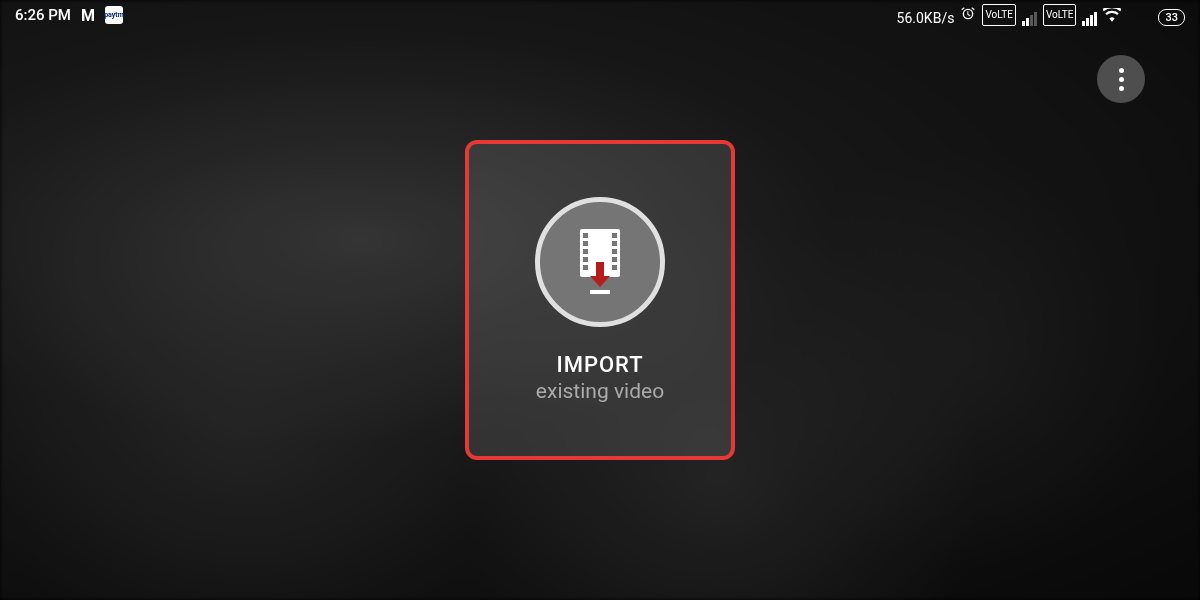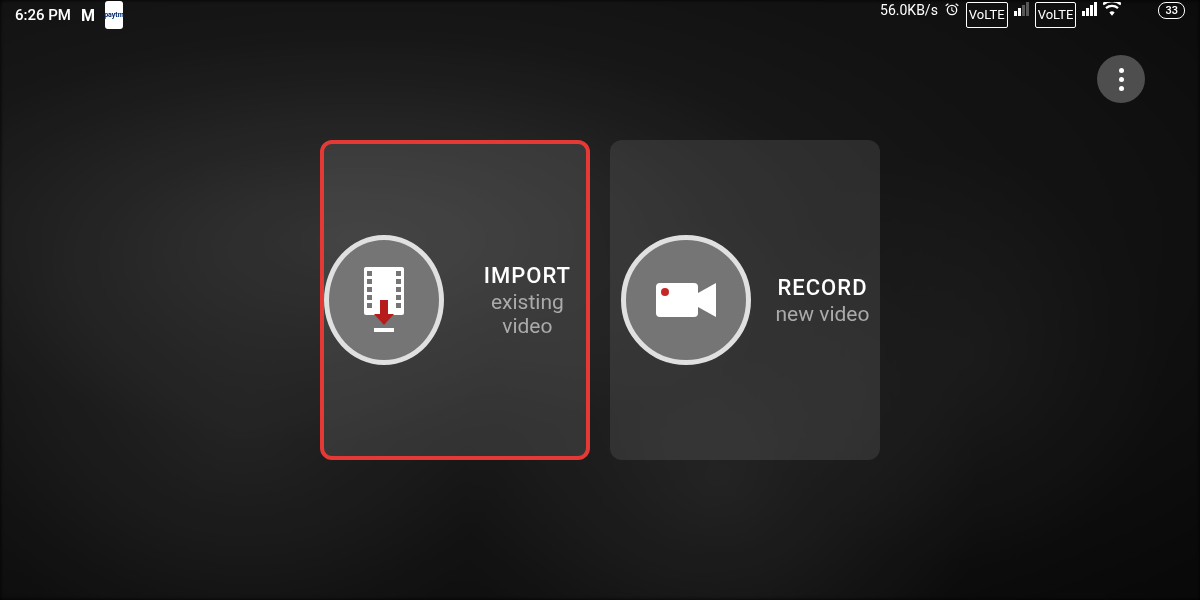--- a/index.html
+++ b/index.html
@@ -51,38 +51,38 @@
       color: #fff;
       font-size: 15px;
     }
     .status-left {
       display: flex;
       align-items: center;
       gap: 8px;
     }
     .status-right {
       display: flex;
-      align-items: flex-start;
+      align-items: flex-end;
       gap: 6px;
     }
     .time {
       font-weight: 500;
     }
     .app-icon-m {
       width: 18px;
       height: 18px;
       display: flex;
       align-items: center;
       justify-content: center;
       font-weight: bold;
       font-size: 16px;
     }
     .app-icon-paytm {
       width: 18px;
-      height: 28px;
+      height: 18px;
       background: #fff;
       border-radius: 3px;
       display: flex;
       align-items: center;
       justify-content: center;
       font-size: 7px;
       font-weight: bold;
       color: #002970;
     }
     .net-speed {
@@ -98,21 +98,21 @@
       width: 3px;
       background: #fff;
     }
     .signal-bars span:nth-child(1) { height: 5px; }
     .signal-bars span:nth-child(2) { height: 8px; }
     .signal-bars span:nth-child(3) { height: 11px; }
     .signal-bars span:nth-child(4) { height: 14px; }
     .signal-bars.weak span:nth-child(3),
     .signal-bars.weak span:nth-child(4) { opacity: 0.3; }
     .volte-badge {
-      font-size: 13px;
+      font-size: 10px;
       border: 1px solid #fff;
       padding: 4px 2px;
       border-radius: 2px;
       line-height: 1.2;
     }
     .battery {
       border: 1.5px solid #fff;
       border-radius: 8px;
       padding: 1px 6px;
       font-size: 11px;
@@ -149,21 +149,21 @@
       display: flex;
       gap: 20px;
       z-index: 10;
     }
     .card {
       width: 270px;
       height: 320px;
       background: rgba(100,100,100,0.3);
       border-radius: 12px;
       display: flex;
-      flex-direction: row;
+      flex-direction: column;
       align-items: center;
       justify-content: center;
       gap: 25px;
       cursor: pointer;
     }
     .card.highlighted {
       border: 4px solid #e53935;
       background: rgba(100,100,100,0.35);
     }
     .icon-circle {
@@ -257,26 +257,13 @@
         <path d="M20 49 L30 60 L40 49 Z" fill="#b71c1c"></path>
         <rect x="20" y="63" width="20" height="4" fill="#fff"></rect>
       </svg>
     </div>
     <div class="card-labels">
       <div class="card-title">IMPORT</div>
       <div class="card-subtitle">existing video</div>
     </div>
   </div>
 
-  <div class="card">
-    <div class="icon-circle">
-      <svg width="70" height="50" viewBox="0 0 70 50">
-        <rect x="5" y="8" width="42" height="34" fill="#fff" rx="4"></rect>
-        <path d="M47 18 L65 8 L65 42 L47 32 Z" fill="#fff"></path>
-        <circle cx="14" cy="17" r="4" fill="#c62828"></circle>
-      </svg>
-    </div>
-    <div class="card-labels">
-      <div class="card-title">RECORD</div>
-      <div class="card-subtitle">new video</div>
-    </div>
-  </div>
 </div>
 
 </body></html>

